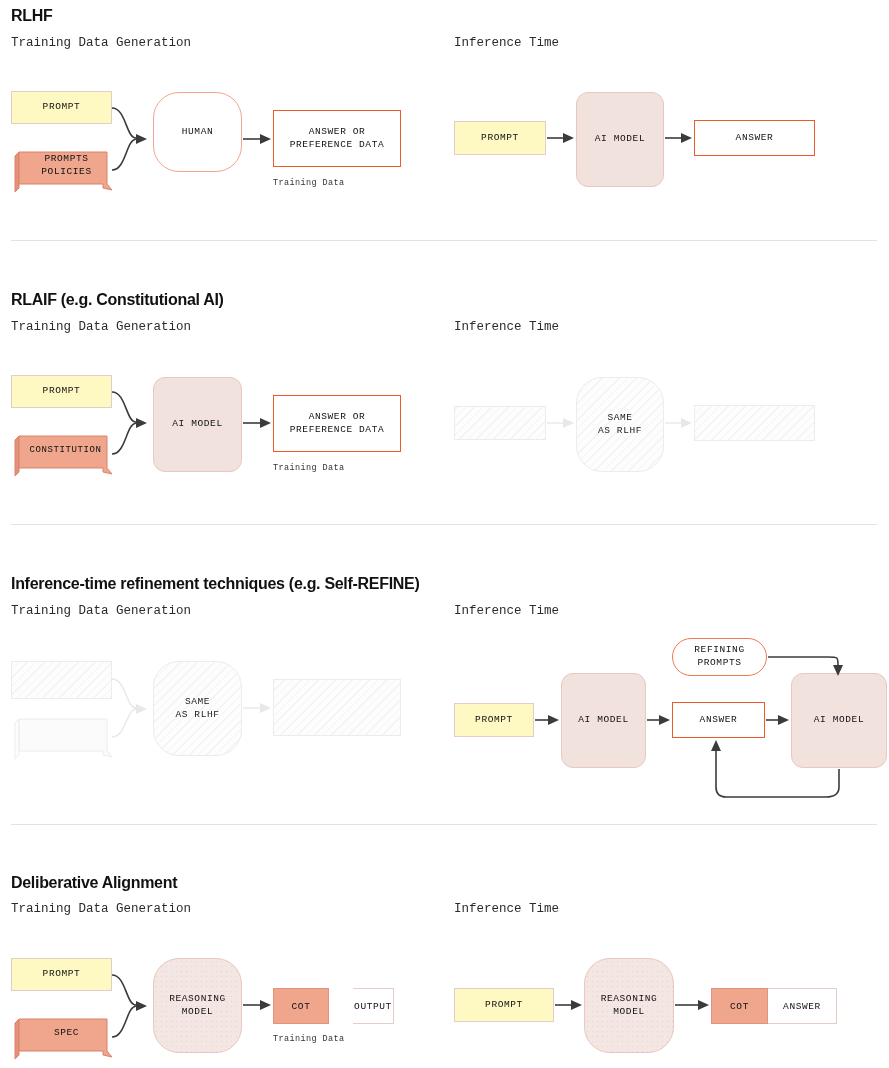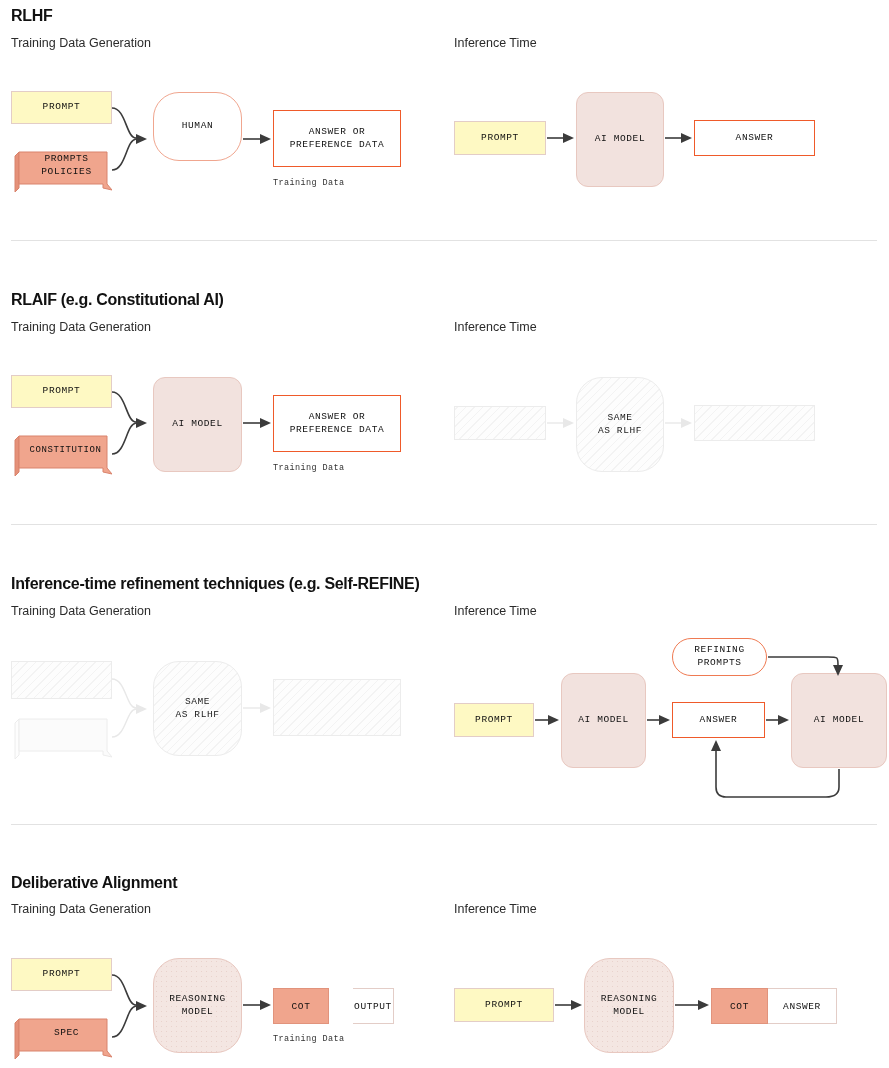--- a/index.html
+++ b/index.html
@@ -15,21 +15,21 @@
   .page { position:relative; width:889px; height:1068px; }
 
   
   .section { position:absolute; left:0; width:889px; }
   .sec-title {
     position:absolute; left:11px;
     font-size:16px; font-weight:bold; letter-spacing:-0.3px;
     color:#111; white-space:nowrap;
   }
   .col-label {
-    position:absolute; font-size:12.5px; color:#2b2b2b; white-space:nowrap;
+    position:absolute; font-size:12.5px; color:#2b2b2b; white-space:nowrap;font-family:Liberation Mono, monospace;
   }
   .divider {
     position:absolute; left:11px; width:866px; height:1px;
     background:#e2e2e2;
   }
 
   
   .node {
     position:absolute;
     display:flex; align-items:center; justify-content:center;
@@ -108,21 +108,21 @@
 
   <div class="doc" style="left:11px;top:146px;width:101px;height:48px;">
     <svg width="101" height="48" viewBox="0 0 101 48">
       <path d="M8 6 L8 42 L4 46 L4 10 Z" fill="#e59179" stroke="#d9836c" stroke-width="1"></path>
       <path d="M8 6 L96 6 L96 38 L101 44 L92 42 L92 38 L8 38 Z" fill="#f0a58d" stroke="#d9836c" stroke-width="1"></path>
     </svg>
     <div class="doc-label">PROMPTS
 POLICIES</div>
   </div>
 
-  <div class="node human" style="left:153px;top:92px;width:89px;height:69px;">HUMAN</div>
+  <div class="node human" style="left:153px;top:92px;width:89px;height:80px;">HUMAN</div>
 
   <div class="node rect-accent" style="left:273px;top:110px;width:128px;height:57px;">ANSWER OR
 PREFERENCE DATA</div>
   <div class="caption" style="left:273px;top:178px;width:128px;">Training Data</div>
 
   <div class="node rect" style="left:454px;top:121px;width:92px;height:34px;">PROMPT</div>
   <div class="node soft" style="left:576px;top:92px;width:88px;height:95px;">AI MODEL</div>
   <div class="node rect-accent" style="left:694px;top:120px;width:121px;height:36px;">ANSWER</div>
 
   <svg class="wires" width="889" height="250">

